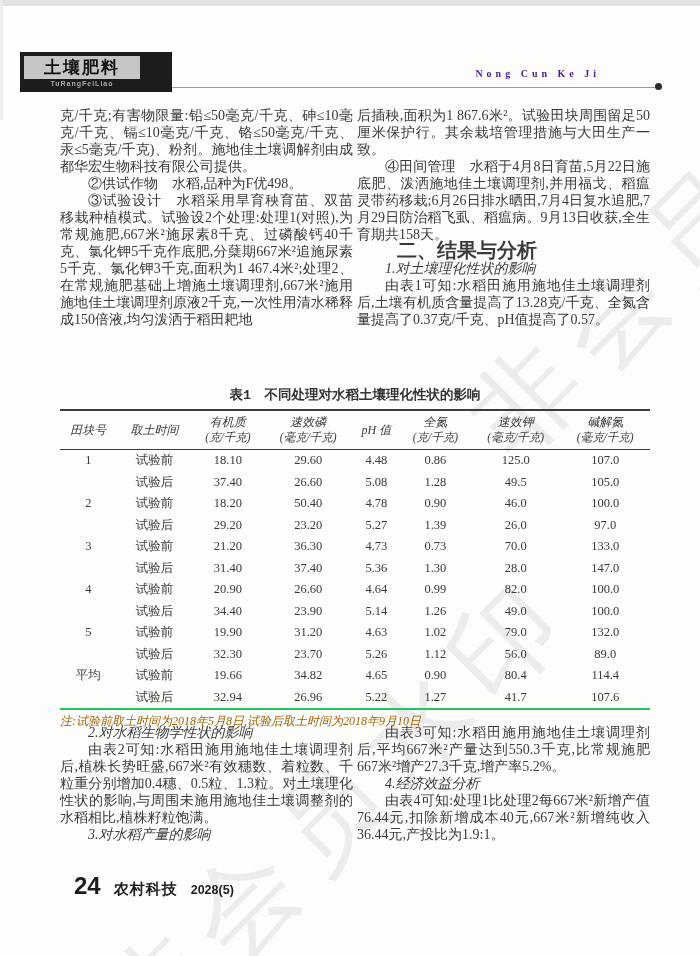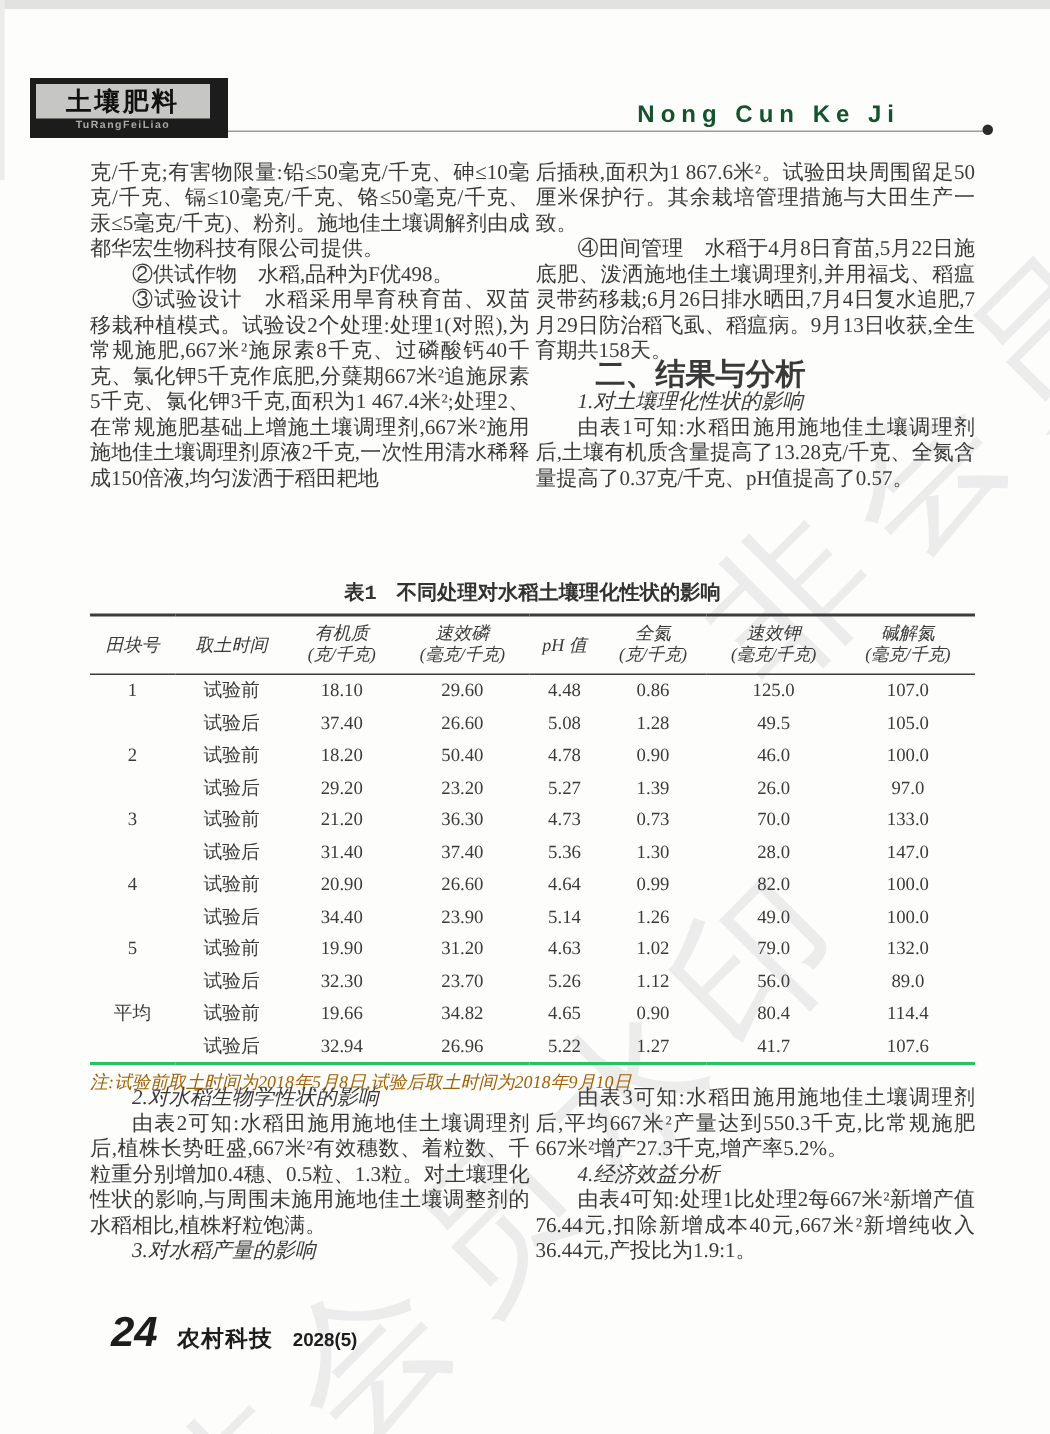--- a/index.html
+++ b/index.html
@@ -19,24 +19,24 @@
     font-family:"Liberation Serif","DejaVu Serif",serif;z-index:1;
   }
   .wm-top{left:400px;top:150px;}
   .wm-bottom{left:30px;top:740px;}
 
   
   .hdr-line{position:absolute;left:22px;right:44px;top:87px;height:1px;background:#9a9a9a;z-index:3;}
   .hdr-dot{position:absolute;right:38px;top:83px;width:7px;height:7px;border-radius:50%;background:#2b2b2b;z-index:3;}
   .hdr-pinyin{
     position:absolute;right:100px;top:68px;z-index:3;
-    font-family:Liberation Sans, sans-serif;
-    font-size:16px;font-weight:bold;letter-spacing:4px;color:#14532d;
-  }
-  .badge{position:absolute;left:20px;top:52px;width:132px;height:40px;background:#1c1c1c;z-index:4;}
+    font-family:Liberation Serif, serif;
+    font-size:10px;font-weight:bold;letter-spacing:4px;color:#4c1d95;
+  }
+  .badge{position:absolute;left:20px;top:52px;width:152px;height:40px;background:#1c1c1c;z-index:4;}
   .badge-inner{
     position:absolute;left:4px;top:4px;width:116px;height:23px;background:#c6c6c4;
     display:flex;align-items:center;justify-content:center;
     font-size:17px;font-weight:bold;color:#111;letter-spacing:2px;
     font-family:"Liberation Sans","DejaVu Sans",sans-serif;
   }
   .badge-sub{
     position:absolute;left:4px;top:28px;width:116px;text-align:center;
     font-family:"Liberation Sans","DejaVu Sans",sans-serif;
     font-size:7px;font-weight:bold;color:#a9a9a7;letter-spacing:1px;
@@ -69,21 +69,21 @@
     font-size:12.5px;text-align:center;padding:0;height:21.5px;color:#3a3a3a;vertical-align:middle;
   }
   .h-unit{font-size:11.5px;}
   .tbl-note{margin:3px 0 0 0;text-align:left;font-size:12px;font-style:italic;color:#a16207;}
 
   
   .footer{
     position:absolute;left:74px;top:872px;display:flex;align-items:baseline;gap:13px;z-index:2;
     font-family:"Liberation Sans","DejaVu Sans",sans-serif;color:#1d1d1d;
   }
-  .footer .pgnum{font-size:28px;font-weight:bold;font-style:italic;}
+  .footer .pgnum{font-size:24px;font-weight:bold;}
   .footer .jname{font-size:15px;font-weight:bold;letter-spacing:1px;}
   .footer .issue{font-size:12.5px;font-weight:bold;}
 </style>
 </head>
 <body>
 
 <div class="page">
   <div class="scan-edge-top"></div>
   <div class="scan-edge-left"></div>
 

